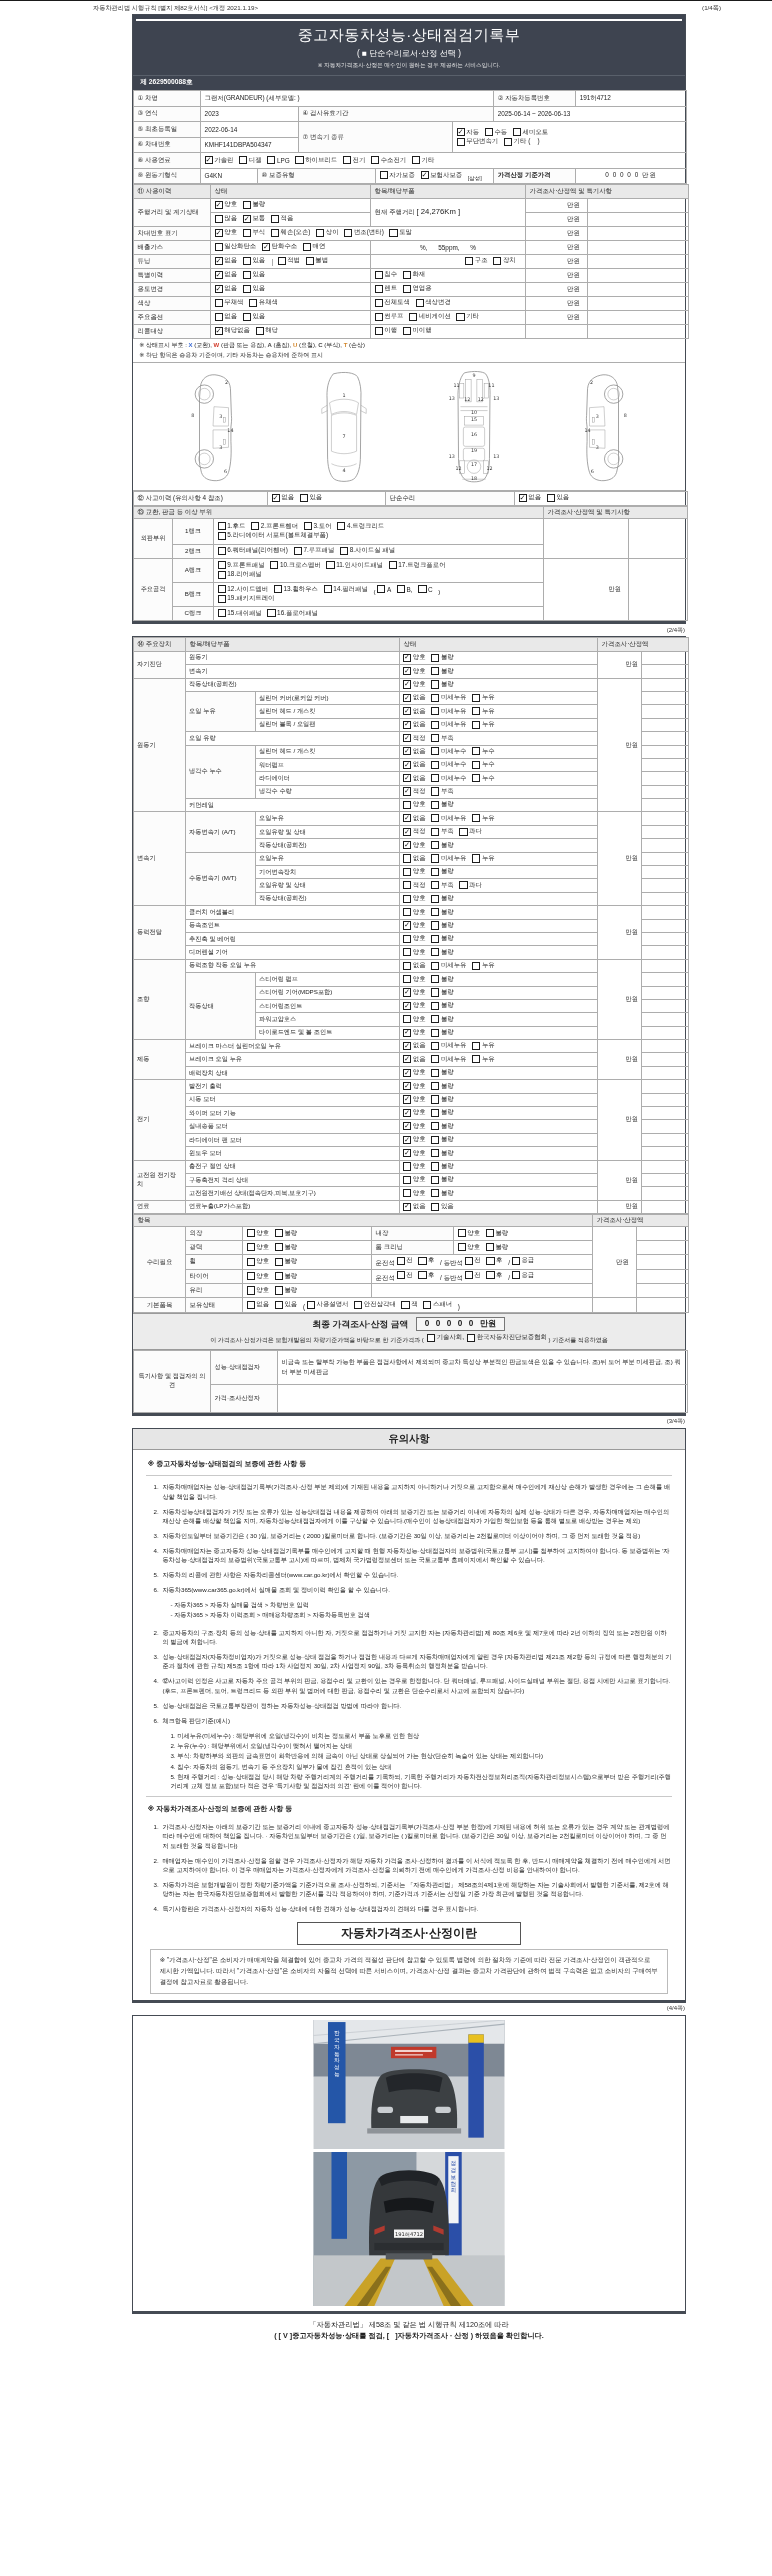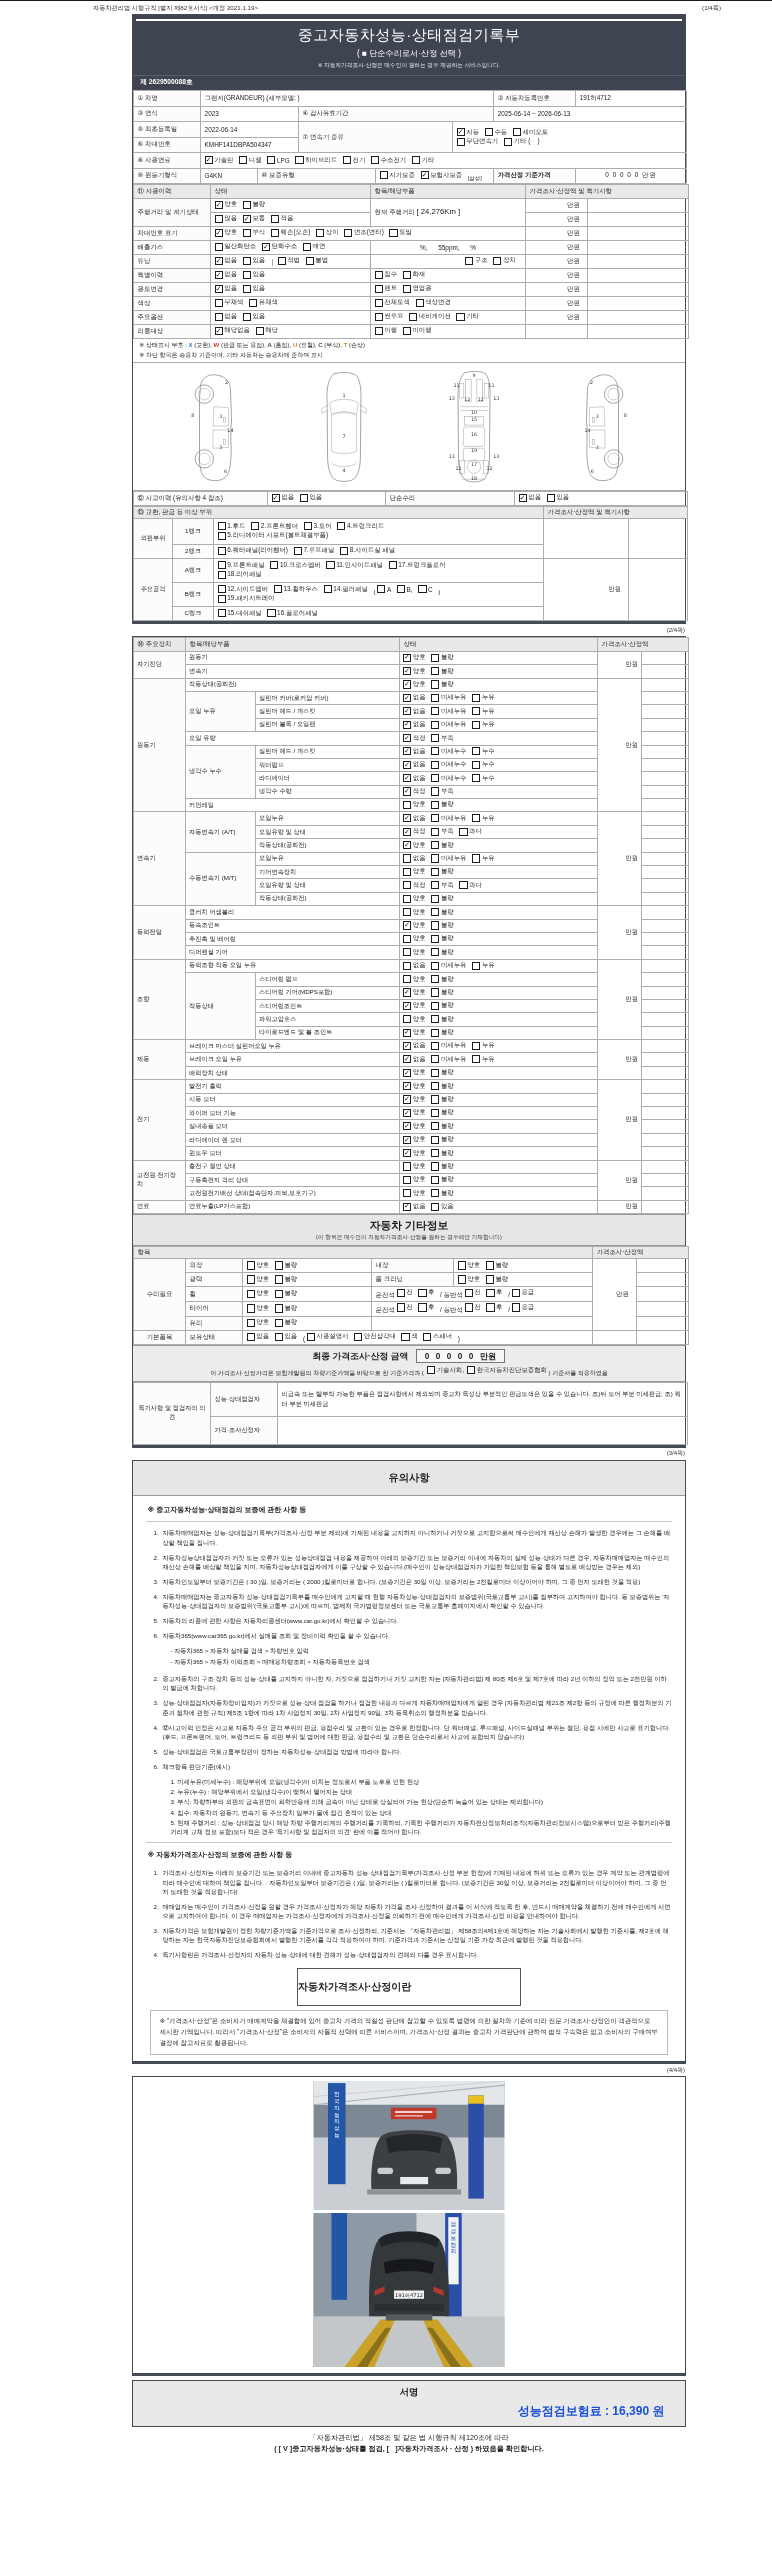--- a/index.html
+++ b/index.html
@@ -55,29 +55,29 @@
   .gname{text-align:left;background:#fcfcfc;}
   
   .finalprice{background:#ececec;border-top:0.5px solid #9a9a9a;border-bottom:0.5px solid #9a9a9a;text-align:center;padding:3.1px 0 3.6px 0;}
   .fp-row{font-size:8.8px;font-weight:bold;}
   .fp-val{display:inline-block;border:0.5px solid #777;background:#f6f6f6;padding:0.5px 8.2px;margin-left:7.2px;font-size:8.2px;letter-spacing:2.1px;}
   .fp-note{font-size:6px;font-weight:normal;margin-top:2.6px;}
   .fp-note .cbw{margin:0 1.5px;}
   .remarks td{font-size:6.2px;}
   .remarks .txt{line-height:1.6;}
   
-  .noticehead{background:#e6e6e6;border-bottom:0.5px solid #9a9a9a;text-align:center;font-size:10.3px;font-weight:bold;padding:10px 0;}
+  .noticehead{background:#e6e6e6;border-bottom:0.5px solid #9a9a9a;text-align:center;font-size:10.3px;font-weight:bold;padding:3px 0;}
   .nbody{padding:5.2px 13.4px 6.2px 13.4px;}
   .nsub{font-size:7px;font-weight:bold;padding:4.1px 1px;}
   .nhr{border:none;border-top:0.5px solid #c9c9c9;margin:2.1px 0 6.2px 0;}
   .nitem{display:flex;font-size:6.2px;line-height:1.5;margin-bottom:5.7px;}
   .nno{flex:0 0 12.4px;text-align:right;padding-right:3.6px;}
   .ntext{flex:1;}
   .nsubline{font-size:6.2px;line-height:1.5;margin:1px 0 1px 24px;}
-  .defbox{width:222px;margin:8.2px auto 4.1px auto;border:1px solid #555;font-size:10px;font-weight:bold;padding:11px 0;}
+  .defbox{width:222px;margin:8.2px auto 4.1px auto;border:1px solid #555;text-align:center;font-size:12px;font-weight:bold;padding:2px 0;}
   .defboxp{border:0.5px solid #bbb;margin:0 4.1px;padding:5.2px 8.2px;font-size:6.4px;line-height:1.7;}
   
   .photo-wrap{display:flex;flex-direction:column;align-items:center;padding:4.1px 0 5.2px 0;gap:3.1px;}
   
   .sigbox{border:1px solid #454b54;border-top-width:1.5px;background:#e9e9e9;margin-top:4.1px;padding:5.2px 20.6px 6.2px 20.6px;}
   .sig-t{text-align:center;font-size:9.3px;font-weight:bold;}
   .sig-fee{text-align:right;font-size:12px;font-weight:bold;color:#1a4fd6;margin-top:4.1px;}
   .footer{text-align:center;font-size:7.2px;margin-top:4.6px;line-height:1.6;}
   .footer .f2{font-weight:bold;}
 </style>
@@ -1173,24 +1173,20 @@
                 </span><span class="cbw">
                   <span class="cb"></span>
                   <span class="cbl">있음</span>
                 </span></td>
               <td class="price" rowspan="1">만원</td>
               <td class=""></td>
             </tr>
           </tbody>
       </table>
 
-      <div class="sechead">
-        <div class="sh-t">자동차 기타정보</div>
-        <div class="sh-s">(이 항목은 매수인이 자동차가격조사·산정을 원하는 경우에만 기재합니다)</div>
-      </div>
       <table>
         <colgroup>
             <col style="width:52px">
             <col style="width:57px">
             <col style="width:129px">
             <col style="width:82px">
             <col style="width:139px">
             <col style="width:44px">
             <col style="width:52px">
           </colgroup>
@@ -1489,23 +1485,19 @@
           <rect x="118" y="176" width="134" height="14" fill="#2b2e31"></rect>
           <polygon points="60,298 130,206 158,206 118,298" fill="#c9a227"></polygon>
           <polygon points="310,298 240,206 212,206 252,298" fill="#c9a227"></polygon>
           <polygon points="84,298 140,222 150,222 104,298" fill="#8a701c"></polygon>
           <polygon points="286,298 230,222 220,222 266,298" fill="#8a701c"></polygon>
           <rect x="140" y="196" width="90" height="12" fill="#55595d"></rect>
         </svg>
       </div>
     </div>
 
-    <div class="sigbox">
-      <div class="sig-t">서명</div>
-      <div class="sig-fee">성능점검보험료 : 16,390 원</div>
-    </div>
     <div class="footer">
       <div>「자동차관리법」 제58조 및 같은 법 시행규칙 제120조에 따라</div>
       <div class="f2">( [ V ]중고자동차성능·상태를 점검, [&nbsp;&nbsp;&nbsp;]자동차가격조사 · 산정 ) 하였음을 확인합니다.</div>
     </div>
   </div>
 </div>
 
 
 </body></html>

